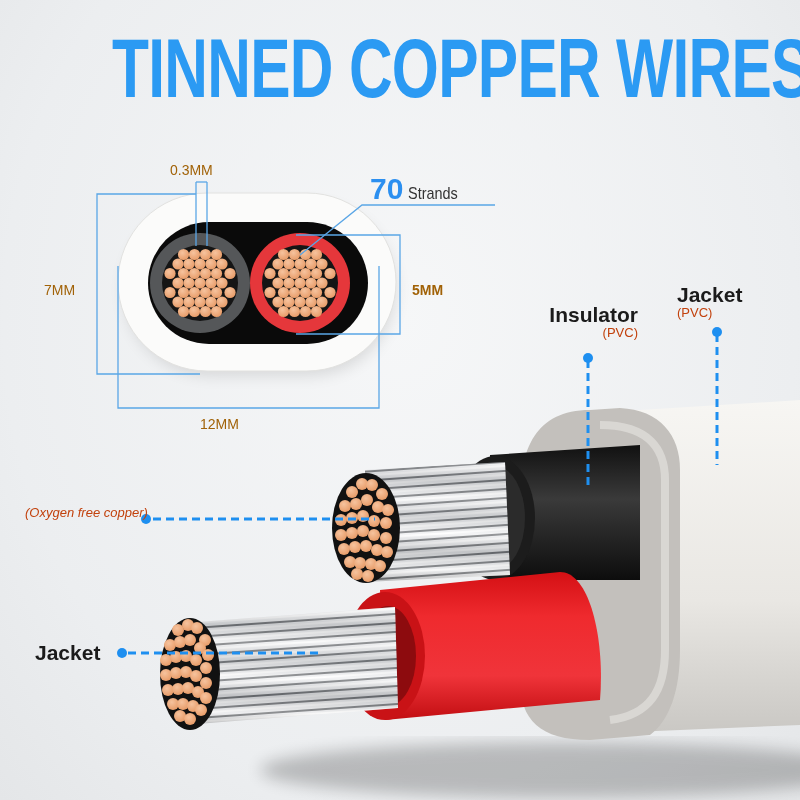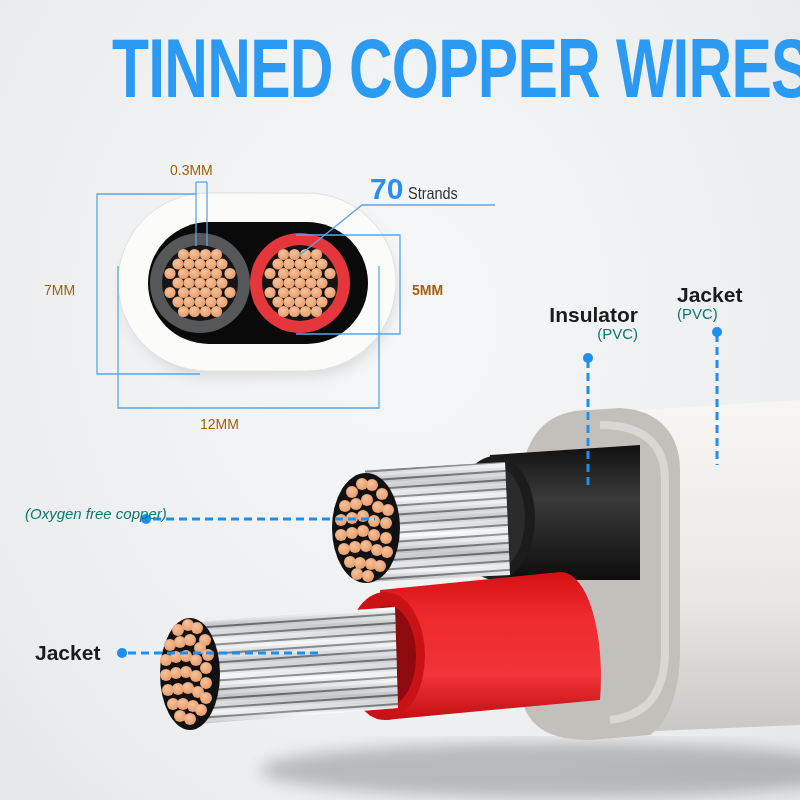--- a/index.html
+++ b/index.html
@@ -2,21 +2,21 @@
 <html><head>
 <meta charset="utf-8">
 <style>
   html,body{margin:0;padding:0;}
   body{width:800px;height:800px;overflow:hidden;background:#eef0f2;position:relative;font-family:"Liberation Sans",sans-serif;}
   .bg{position:absolute;inset:0;background:radial-gradient(ellipse at 50% 40%,#f6f7f8 0%,#eceef0 70%,#e4e6e8 100%);}
   .title{position:absolute;left:0;top:20px;width:800px;text-align:center;font-family:"Liberation Sans",sans-serif;font-weight:bold;font-size:84px;line-height:96px;color:#2b9af3;letter-spacing:-1px;transform:scaleX(0.72);transform-origin:center;white-space:nowrap;}
   .lbl{position:absolute;color:#222;font-family:"Liberation Sans",sans-serif;white-space:nowrap;}
   .dim{font-size:14px;color:#a16207;}
   .bold{font-weight:bold;font-size:21px;color:#1b1b1b;}
-  .sub{font-size:15px;color:#0f766e;}
+  .sub{font-size:13px;color:#c2410c;}
   .strands-num{font-weight:bold;font-size:30px;color:#2b8ff0;}
   .strands-word{font-size:17px;color:#333;transform:scaleX(0.85);display:inline-block;transform-origin:left;}
   svg{position:absolute;left:0;top:0;}
 </style>
 </head>
 <body>
 
 <div class="bg"></div>
 
 <div class="title">TINNED COPPER WIRES</div>

